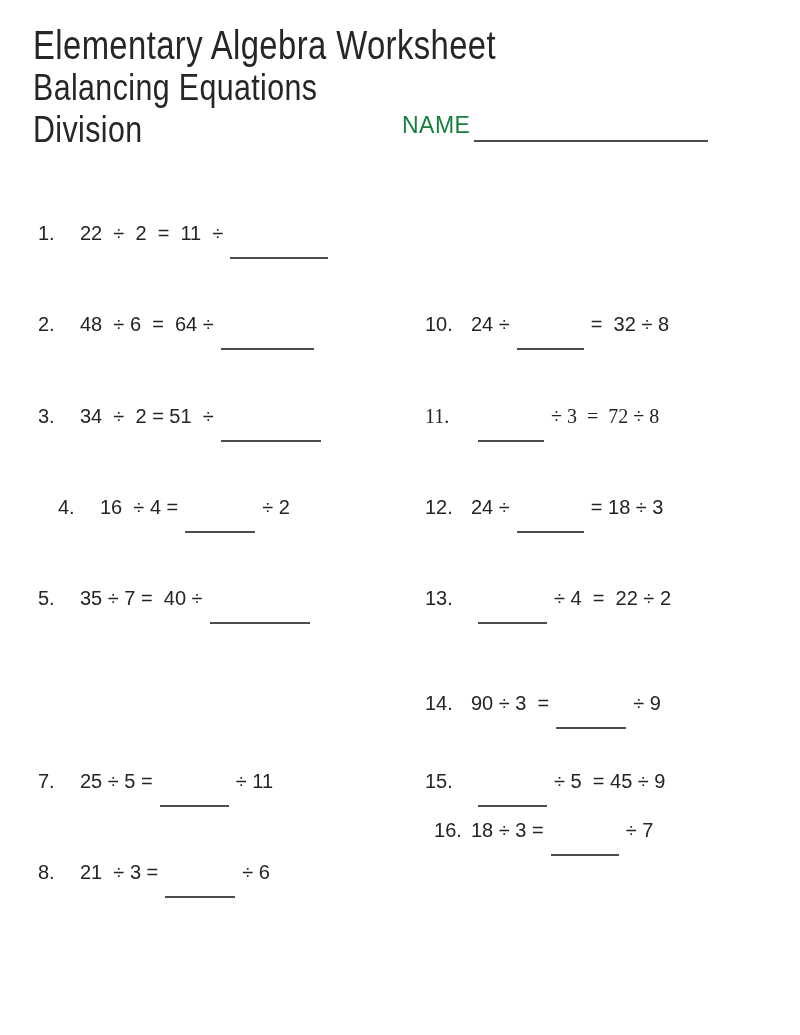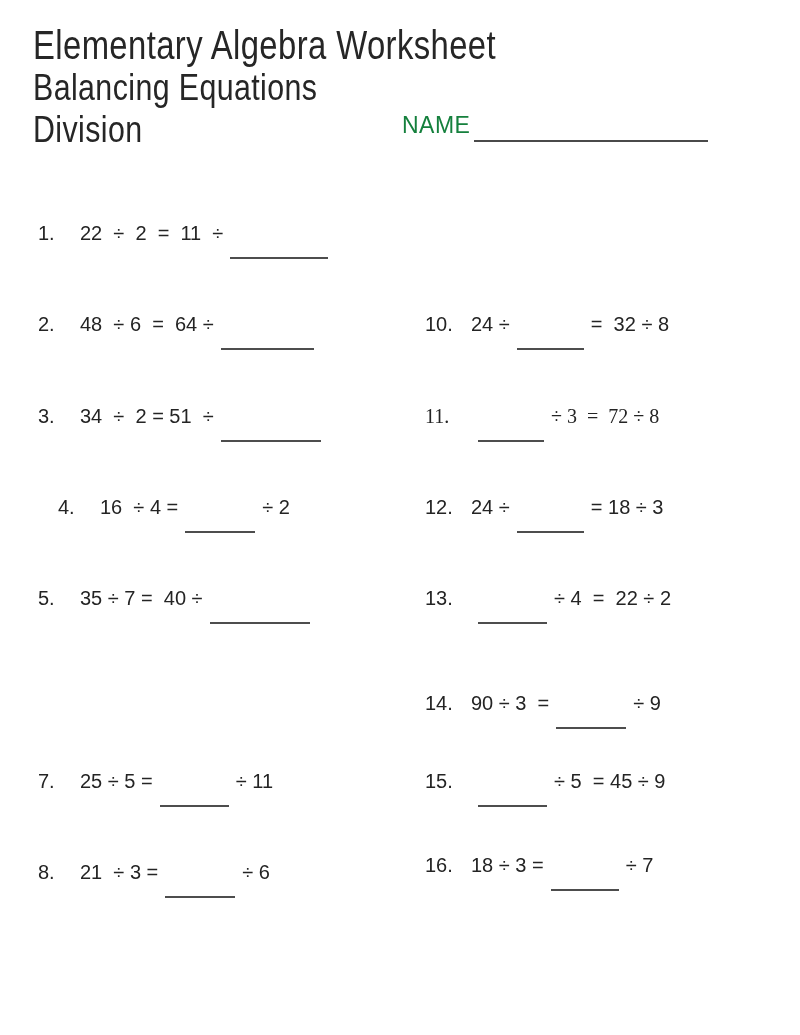--- a/index.html
+++ b/index.html
@@ -108,16 +108,16 @@
       <div class="problem" style="top: 768px;"><span class="pnum">7.</span><span class="ptext">25 ÷ 5 =</span><span class="blank" style="width: 69px;"></span><span class="ptext">÷ 11</span></div>
       <div class="problem" style="top: 859px;"><span class="pnum">8.</span><span class="ptext">21  ÷ 3 =</span><span class="blank" style="width: 70px;"></span><span class="ptext">÷ 6</span></div>
     </div>
   <div id="problems-column-right" class="problems-col">
       <div class="problem" style="top: 311px;"><span class="pnum">10.</span><span class="ptext">24 ÷</span><span class="blank" style="width: 67px;"></span><span class="ptext">=  32 ÷ 8</span></div>
       <div class="problem" style="top: 403px; font-family: Liberation Serif, serif;"><span class="pnum">11.</span><span class="blank" style="width: 66px;"></span><span class="ptext">÷ 3  =  72 ÷ 8</span></div>
       <div class="problem" style="top: 494px;"><span class="pnum">12.</span><span class="ptext">24 ÷</span><span class="blank" style="width: 67px;"></span><span class="ptext">= 18 ÷ 3</span></div>
       <div class="problem" style="top: 585px;"><span class="pnum">13.</span><span class="blank" style="width: 69px;"></span><span class="ptext">÷ 4  =  22 ÷ 2</span></div>
       <div class="problem" style="top: 690px;"><span class="pnum">14.</span><span class="ptext">90 ÷ 3  =</span><span class="blank" style="width: 70px;"></span><span class="ptext">÷ 9</span></div>
       <div class="problem" style="top: 768px;"><span class="pnum">15.</span><span class="blank" style="width: 69px;"></span><span class="ptext">÷ 5  = 45 ÷ 9</span></div>
-      <div class="problem" style="top: 852px;"><span class="pnum">16.</span><span class="ptext">18 ÷ 3 =</span><span class="blank" style="width: 68px;"></span><span class="ptext">÷ 7</span></div>
+      <div class="problem" style="top: 817px; text-align: center;"><span class="pnum">16.</span><span class="ptext">18 ÷ 3 =</span><span class="blank" style="width: 68px;"></span><span class="ptext">÷ 7</span></div>
     </div>
 
 </div>
 
 </body></html>

